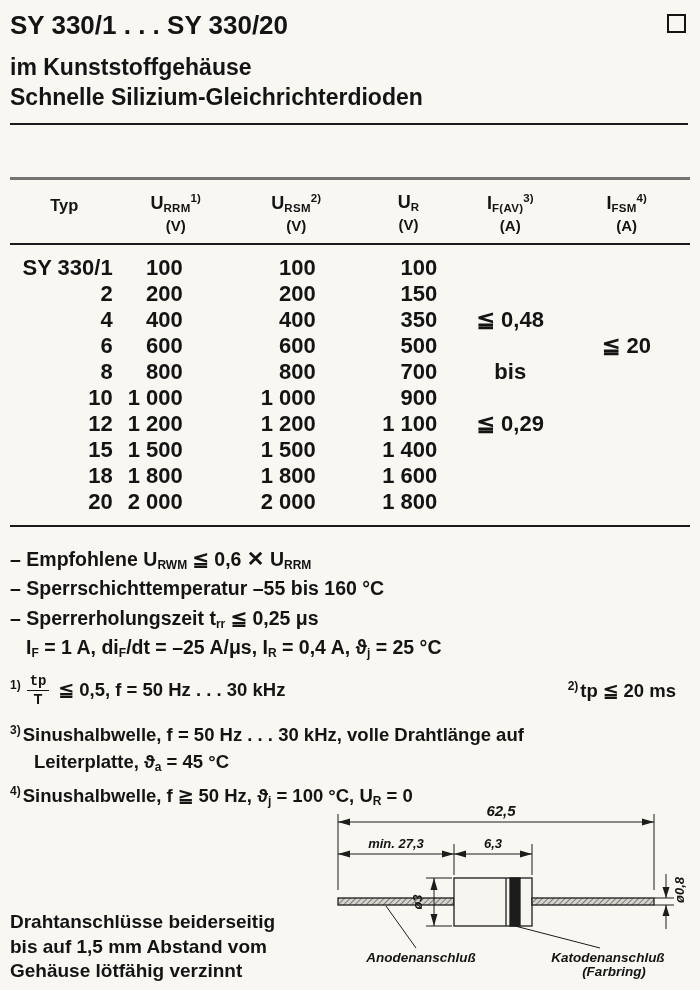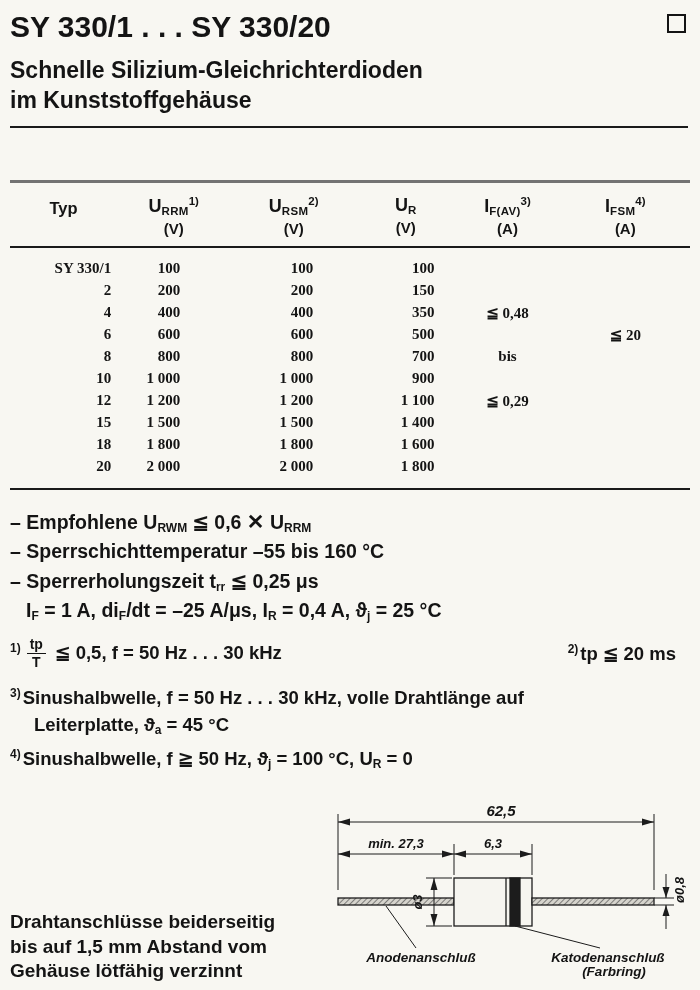--- a/index.html
+++ b/index.html
@@ -8,40 +8,39 @@
     width:700px;height:990px;
     background:#f8f7f2;
     color:#141414;
     font-family:"Liberation Sans", sans-serif;
     box-sizing:border-box;
     padding:10px 10px 6px 10px;
     overflow:hidden;
   }
   
   .title-row{display:flex;justify-content:space-between;align-items:flex-start;}
-  .doc-title{font-size:30px;font-weight:700;letter-spacing:0;}
+  .doc-title{font-size:26px;font-weight:700;letter-spacing:0;}
   .corner-box{width:15px;height:15px;border:2.5px solid #141414;margin:4px 4px 0 0;}
   .subtitle{font-size:23px;font-weight:600;line-height:1.3;margin-top:12px;}
   .rule-subtitle{border:none;border-top:2.5px solid #1a1a1a;margin:10px 2px 0 0;}
   
   .spec-table{width:100%;border-collapse:collapse;margin-top:52px;
     border-top:3px solid #737373;border-bottom:2.5px solid #1a1a1a;}
   .spec-table thead th{
     border-bottom:2px solid #1a1a1a;
     padding:12px 0 9px 0;vertical-align:top;text-align:center;
     font-weight:600;font-size:18px;
   }
   .spec-table th .unit{display:block;font-size:15px;font-weight:600;margin-top:3px;}
   .spec-table sub{font-size:11.5px;vertical-align:-3px;letter-spacing:.3px;}
   .spec-table sup{font-size:11.5px;vertical-align:7px;}
   .th-typ{font-size:16.5px !important;padding-top:16px !important;}
   .spec-table tbody td{
-    font-size:15px;font-weight:600;height:22px;padding:0;
+    font-size:22px;font-weight:600;height:22px;padding:0;
     white-space:nowrap;
-    font-family:Liberation Serif, serif;
   }
   .spec-table tbody tr:first-child td{padding-top:10px;}
   .spec-table tbody tr:last-child td{padding-bottom:10px;}
   col.w-typ{width:110px}col.w-urrm{width:115px}col.w-ursm{width:130px}
   col.w-ur{width:100px}col.w-ifav{width:110px}col.w-ifsm{width:135px}
   .c-typ{text-align:right;padding-right:6px !important;}
   .c-urrm{text-align:right;padding-right:50px !important;}
   .c-ursm{text-align:right;padding-right:44px !important;}
   .c-ur{text-align:right;padding-right:20px !important;}
   .c-ifav{text-align:center;}
@@ -50,21 +49,21 @@
   .notes{margin-top:16px;font-size:19.5px;font-weight:600;line-height:1.5;}
   .notes sub, .fn sub{font-size:12px;vertical-align:-3px;}
   .note-line{white-space:nowrap;}
   .note-indent{padding-left:16px;}
   .times{font-size:21px;}
   
   .fn{font-size:18.5px;font-weight:600;}
   .fn sup{font-size:12px;vertical-align:7px;margin-right:2px;}
   .fn1-row{display:flex;justify-content:space-between;align-items:center;margin-top:12px;padding-right:14px;}
   .frac{display:inline-block;vertical-align:middle;text-align:center;font-size:14px;line-height:1.1;margin:0 4px;}
-  .frac .top{display:block;border-bottom:1.8px solid #141414;padding:0 3px 1px 3px;}
+  .frac .top{display:block;border-bottom:1.8px solid #141414;padding:0 3px 1px 3px;font-family:Liberation Mono, monospace;}
   .frac .bot{display:block;padding-top:1px;}
   .fn3{margin-top:14px;line-height:1.45;}
   .fn3 .second{padding-left:24px;}
   .fn4{margin-top:8px;}
   
   .bottom-row{position:absolute;left:10px;right:2px;bottom:6px;
     display:flex;justify-content:space-between;align-items:flex-end;}
   .footer-note{font-size:19px;font-weight:700;line-height:1.3;white-space:pre-line;max-width:290px;}
   .diagram svg{display:block;}
   .dim-text{font-style:italic;font-weight:600;fill:#141414;}
@@ -74,22 +73,22 @@
 <body>
 
 <div class="page">
 
   <div class="title-row">
     <div class="doc-title">SY 330/1 . . . SY 330/20</div>
     <div class="corner-box"></div>
   </div>
 
   <div class="subtitle">
+    <div>im Kunststoffgehäuse</div>
     <div>Schnelle Silizium-Gleichrichterdioden</div>
-    <div>im Kunststoffgehäuse</div>
   </div>
   <hr class="rule-subtitle">
 
   <table class="spec-table">
     <colgroup>
       <col class="w-typ">
         <col class="w-urrm">
         <col class="w-ursm">
       <col class="w-ur">
         <col class="w-ifav">

